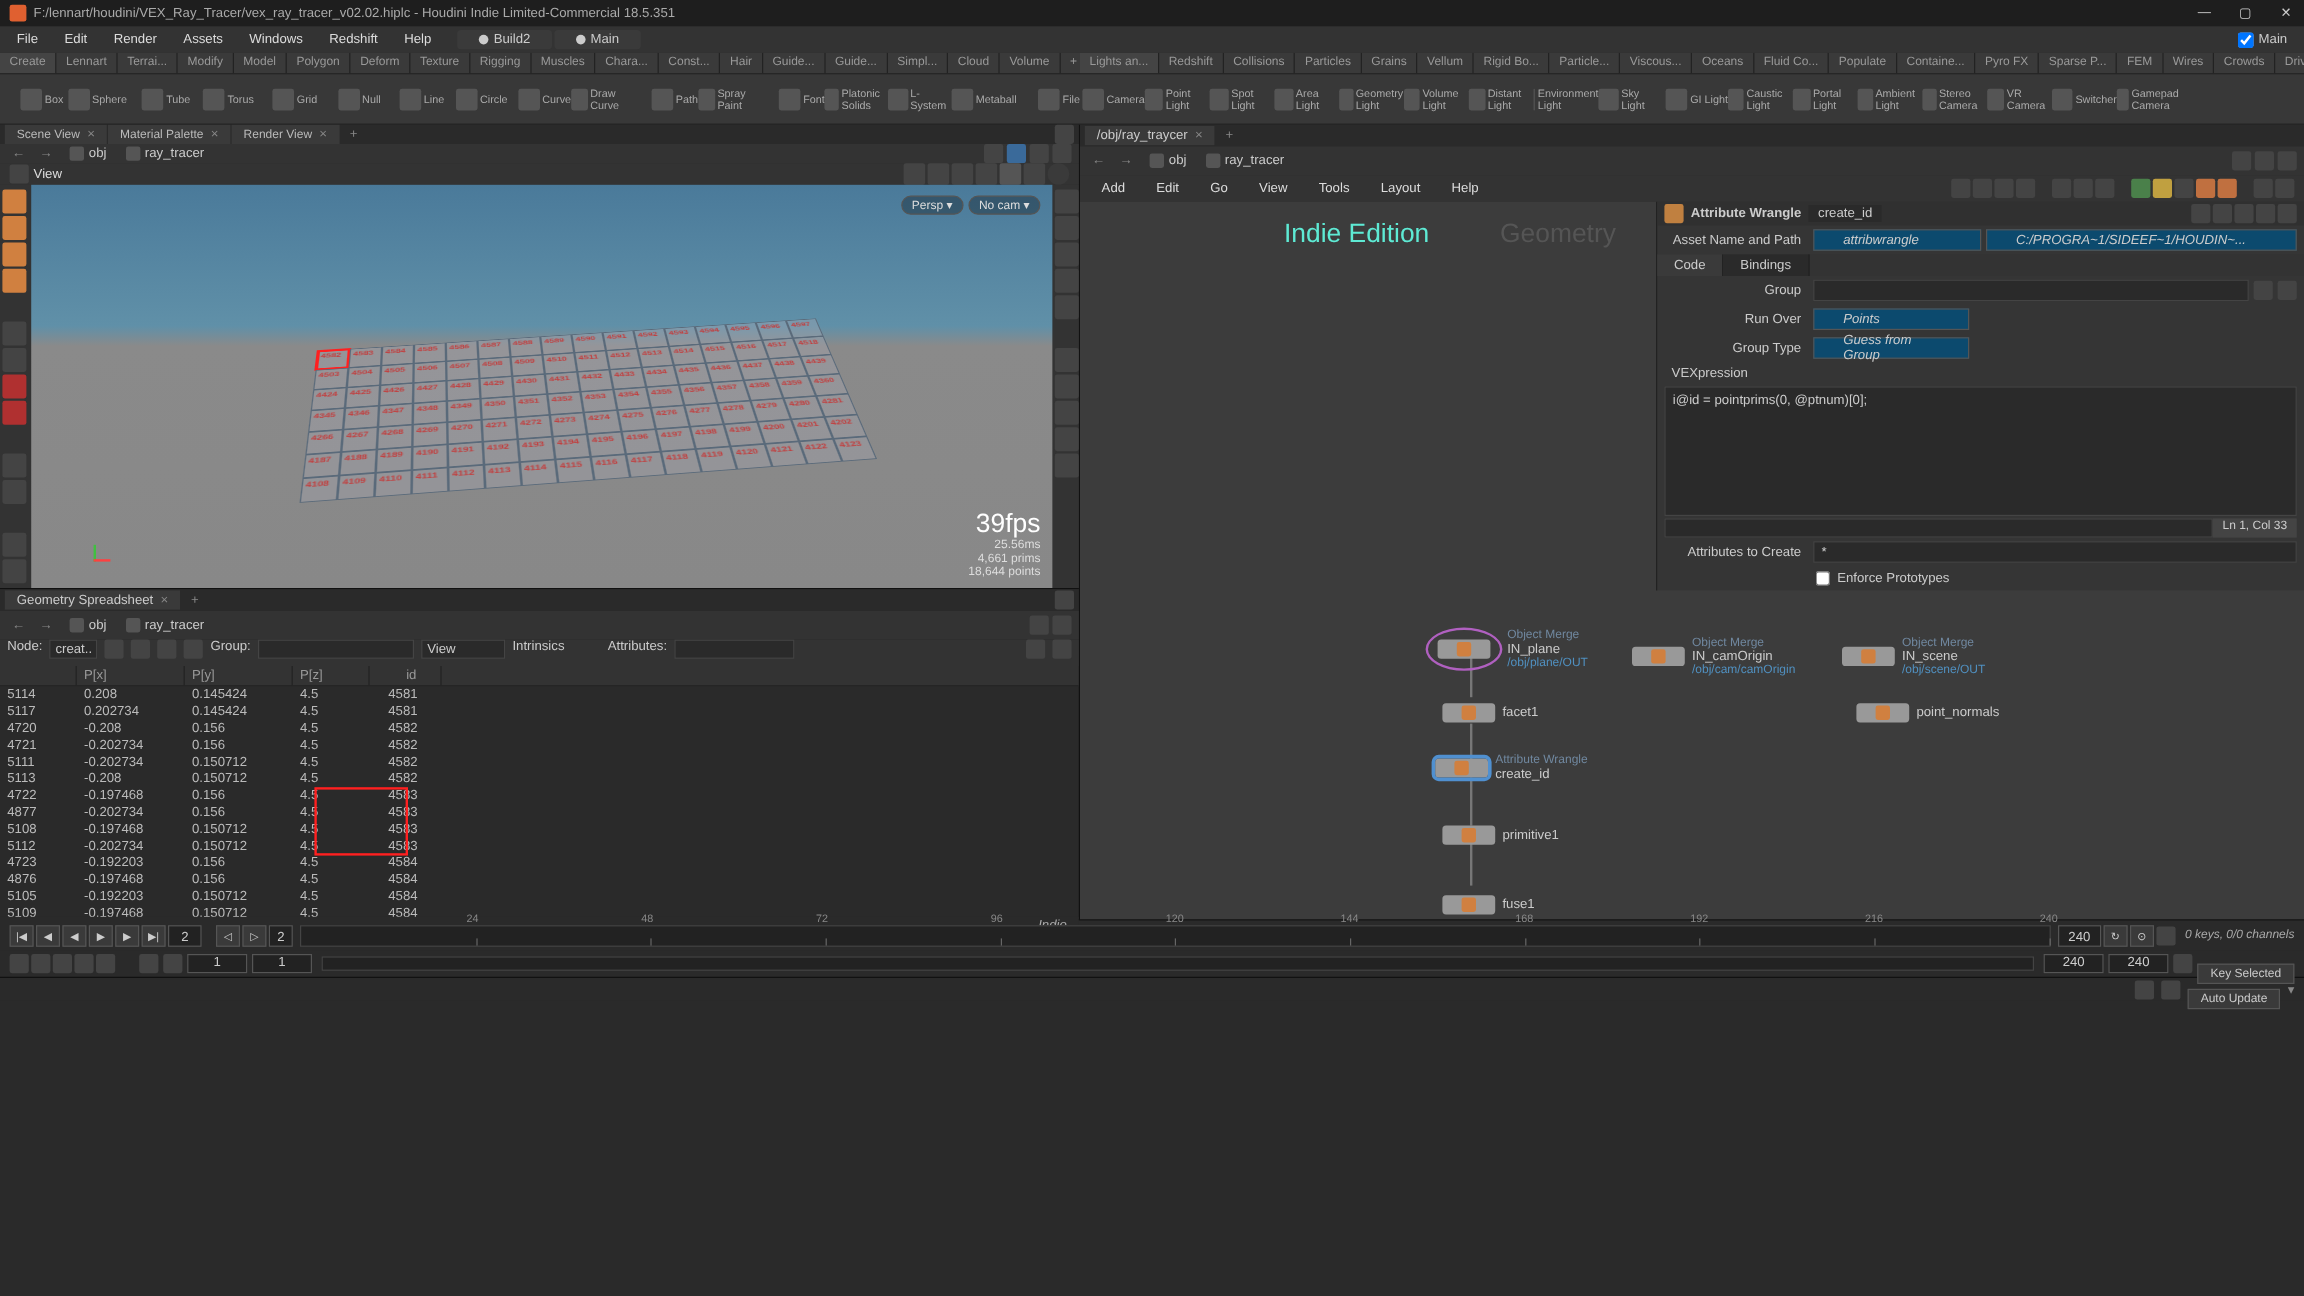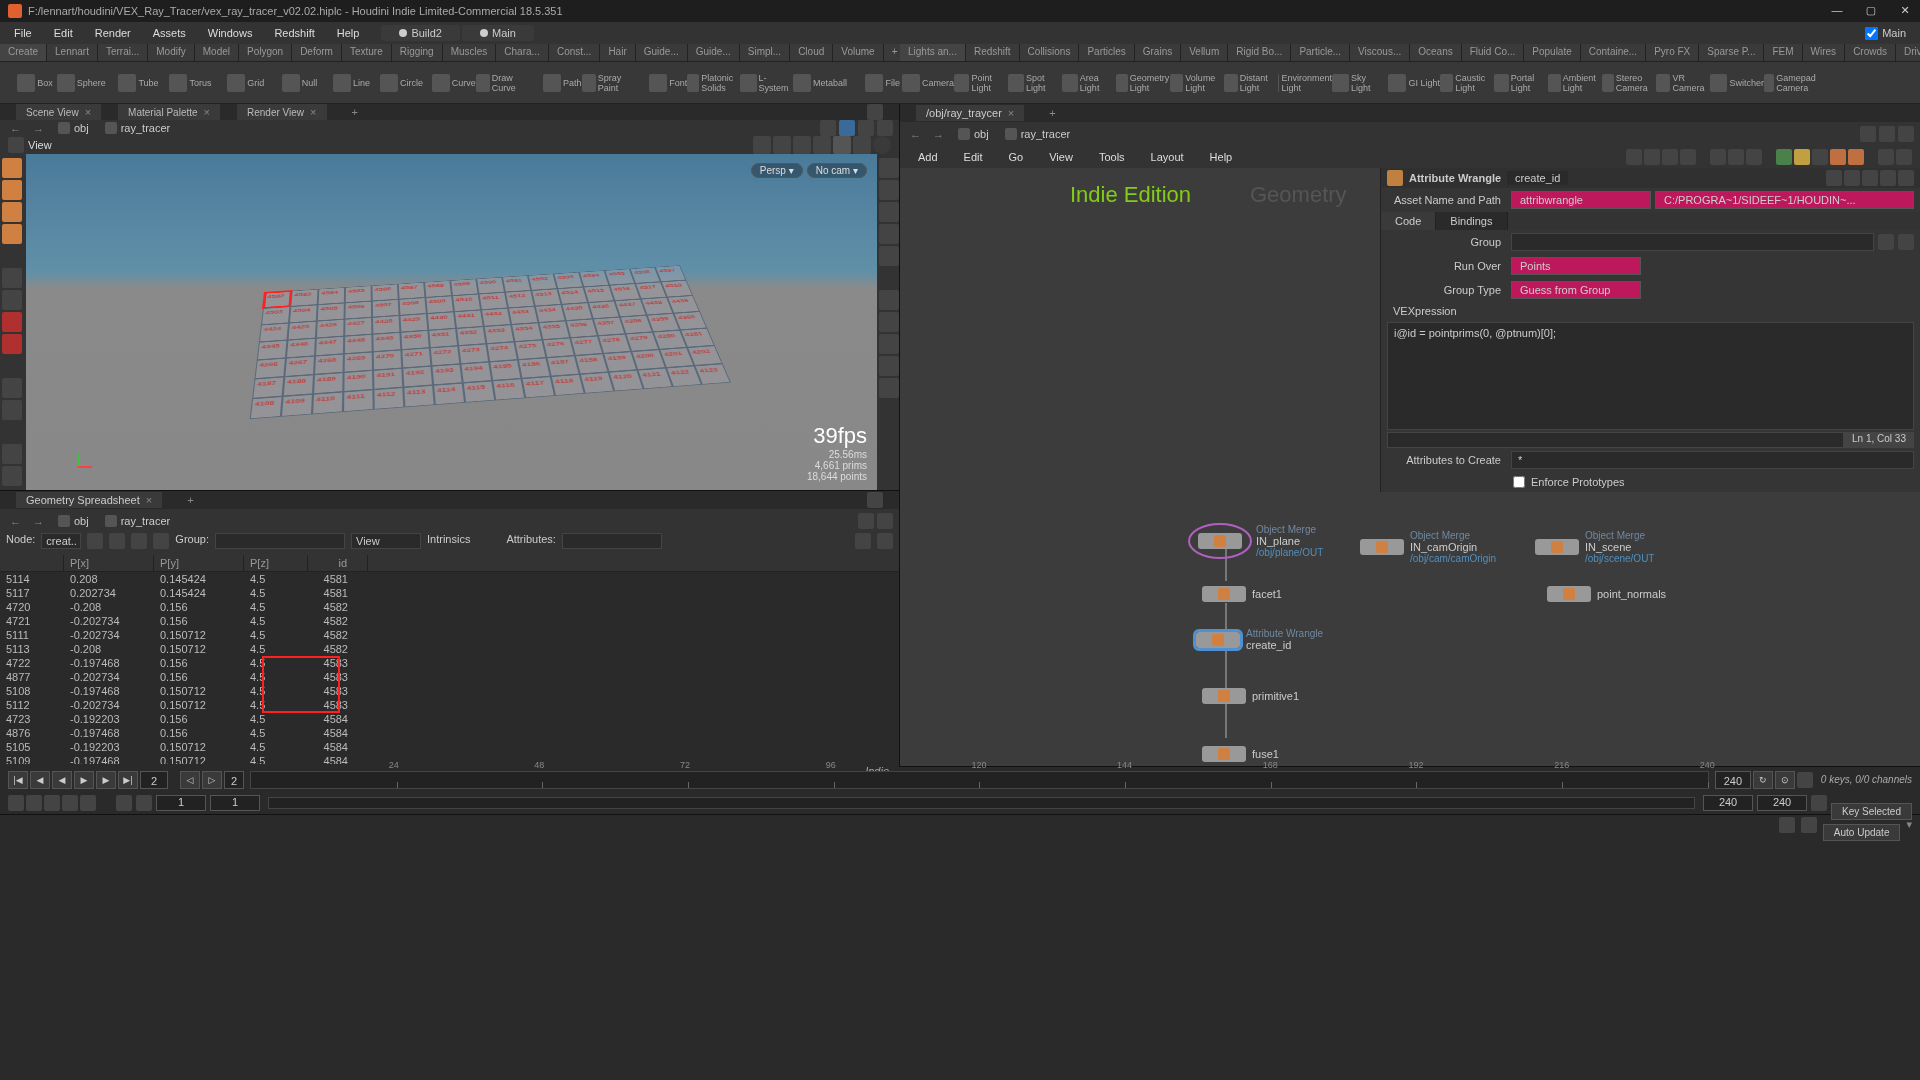--- a/index.html
+++ b/index.html
@@ -25,21 +25,21 @@
 .tool-row { height: 42px; background: #383838; display: flex; border-bottom: 1px solid #222; }
 .tool-half { display: flex; flex: 1; overflow: hidden; }
 .tool-item { width: 54px; display: flex; flex-direction: row; align-items: center; justify-content: flex-end; gap: 2px; }
 .tool-icon { width: 18px; height: 18px; background: #555; border-radius: 2px; }
 .tool-label { font-size: 9px; color: #aaa; }
 
 .panes { display: flex; height: 662px; }
 .left-pane { width: 900px; display: flex; flex-direction: column; border-right: 1px solid #111; }
 .right-pane { flex: 1; display: flex; flex-direction: column; }
 
-.pane-tabs { height: 18px; background: #2a2a2a; display: flex; align-items: center; gap: 17px; padding: 0 16px; }
+.pane-tabs { height: 18px; background: #2a2a2a; display: flex; align-items: center; gap: 1px; padding: 0 4px; }
 .pane-tab { padding: 2px 10px; background: #3a3a3a; font-size: 10px; color: #bbb; position: relative; }
 .tab-close { margin-left: 6px; color: #888; }
 .tab-add { padding: 2px 8px; color: #888; }
 
 .path-bar { height: 24px; background: #333; display: flex; align-items: center; padding: 0 6px; gap: 4px; }
 .path-seg { display: flex; align-items: center; gap: 4px; padding: 2px 6px; }
 .path-icon { width: 12px; height: 12px; background: #555; border-radius: 2px; }
 .nav-arrow { color: #888; padding: 0 4px; }
 .path-end-icons { margin-left: auto; display: flex; gap: 3px; }
 .mini-icon { width: 16px; height: 16px; background: #444; border-radius: 2px; }
@@ -85,30 +85,30 @@
 .col0 { width: 64px; } .col1 { width: 90px; } .col2 { width: 90px; } .col3 { width: 64px; } .col4 { width: 60px; text-align: right; padding-right: 20px; }
 .ss-highlight { position: absolute; border: 2px solid #ff2020; pointer-events: none; }
 .ss-footer { height: 16px; background: #2a2a2a; text-align: right; padding: 1px 10px; color: #aaa; font-style: italic; }
 
 .network-menu { height: 22px; background: #333; display: flex; align-items: center; padding: 0 8px; gap: 6px; }
 .net-icons { margin-left: auto; display: flex; gap: 2px; }
 .net-icon { width: 16px; height: 16px; background: #444; border-radius: 2px; }
 .net-icon.g { background: #4a804a; } .net-icon.y { background: #c0a040; } .net-icon.o { background: #c07040; }
 
 .network-canvas { flex: 1; background: #3c3c3c; position: relative; overflow: hidden; }
-.watermark { position: absolute; top: 14px; left: 170px; font-size: 22px; color: #84cc16; font-weight: 300; }
+.watermark { position: absolute; top: 14px; left: 170px; font-size: 22px; color: #5eead4; font-weight: 300; }
 .watermark2 { position: absolute; top: 14px; left: 350px; font-size: 22px; color: #555; font-weight: 300; }
 
 .param-panel { position: absolute; top: 0; right: 0; width: 540px; background: #353535; border-left: 1px solid #222; padding: 0; }
 .param-hdr { height: 20px; background: #303030; display: flex; align-items: center; padding: 0 6px; gap: 6px; }
 .param-hdr-icons { margin-left: auto; display: flex; gap: 2px; }
 .param-row { display: flex; align-items: center; padding: 3px 6px; gap: 4px; }
 .param-label { width: 120px; text-align: right; color: #ccc; padding-right: 6px; }
 .param-field { flex: 1; background: #2a2a2a; border: 1px solid #444; padding: 2px 6px; color: #ccc; height: 18px; }
-.param-dropdown { background: #be185d; border: 1px solid #555; padding: 2px 8px; height: 18px; display: flex; align-items: center; }
+.param-dropdown { background: #0c4a6e; border: 1px solid #555; padding: 2px 24px; height: 18px; display: flex; align-items: center; font-style: italic; }
 .param-tabs { display: flex; background: #333; }
 .param-tab { padding: 3px 14px; background: #2a2a2a; border-right: 1px solid #222; }
 .param-tab.active { background: #3a3a3a; }
 .code-area { background: #2a2a2a; border: 1px solid #444; padding: 4px 6px; font-family: monospace; color: #ccc; height: 108px; margin: 2px 6px; }
 .code-bar { display: flex; margin: 0 6px; }
 .code-bar input { flex: 1; background: #2a2a2a; border: 1px solid #444; height: 16px; }
 .code-pos { background: #444; padding: 1px 8px; font-size: 10px; }
 .checkbox-row { display: flex; align-items: center; padding: 4px 6px; gap: 6px; }
 .checkbox-row input { width: 12px; height: 12px; }
 

